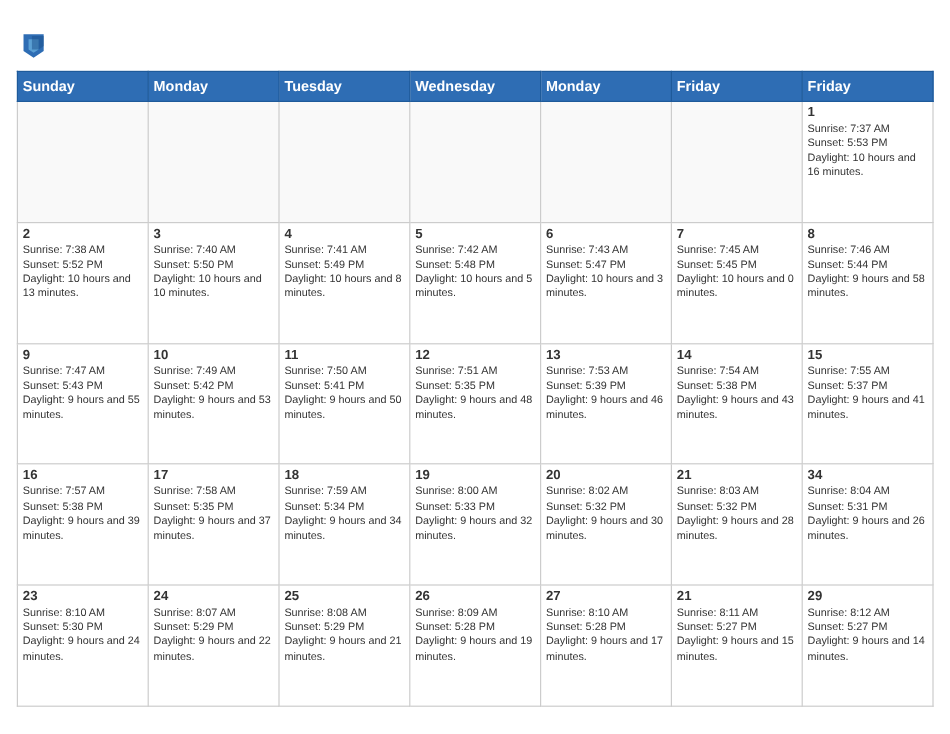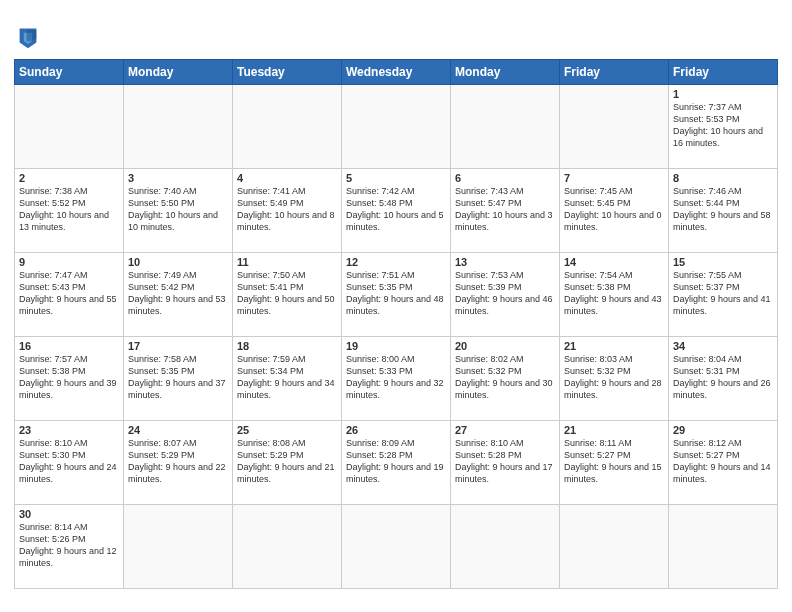--- a/index.html
+++ b/index.html
@@ -340,30 +340,15 @@
 and 15 minutes.</div>
           </td>
           <td>
             <span class="day-num">29</span>
             <div class="day-info">Sunrise: 8:12 AM
 Sunset: 5:27 PM
 Daylight: 9 hours
 and 14 minutes.</div>
           </td>
         </tr>
-        <tr>
-          <td>
-            <span class="day-num">30</span>
-            <div class="day-info">Sunrise: 8:14 AM
-Sunset: 5:26 PM
-Daylight: 9 hours
-and 12 minutes.</div>
-          </td>
-          <td class="empty"></td>
-          <td class="empty"></td>
-          <td class="empty"></td>
-          <td class="empty"></td>
-          <td class="empty"></td>
-          <td class="empty"></td>
-        </tr>
       </tbody>
   </table>
 </div>
 
 </body></html>

